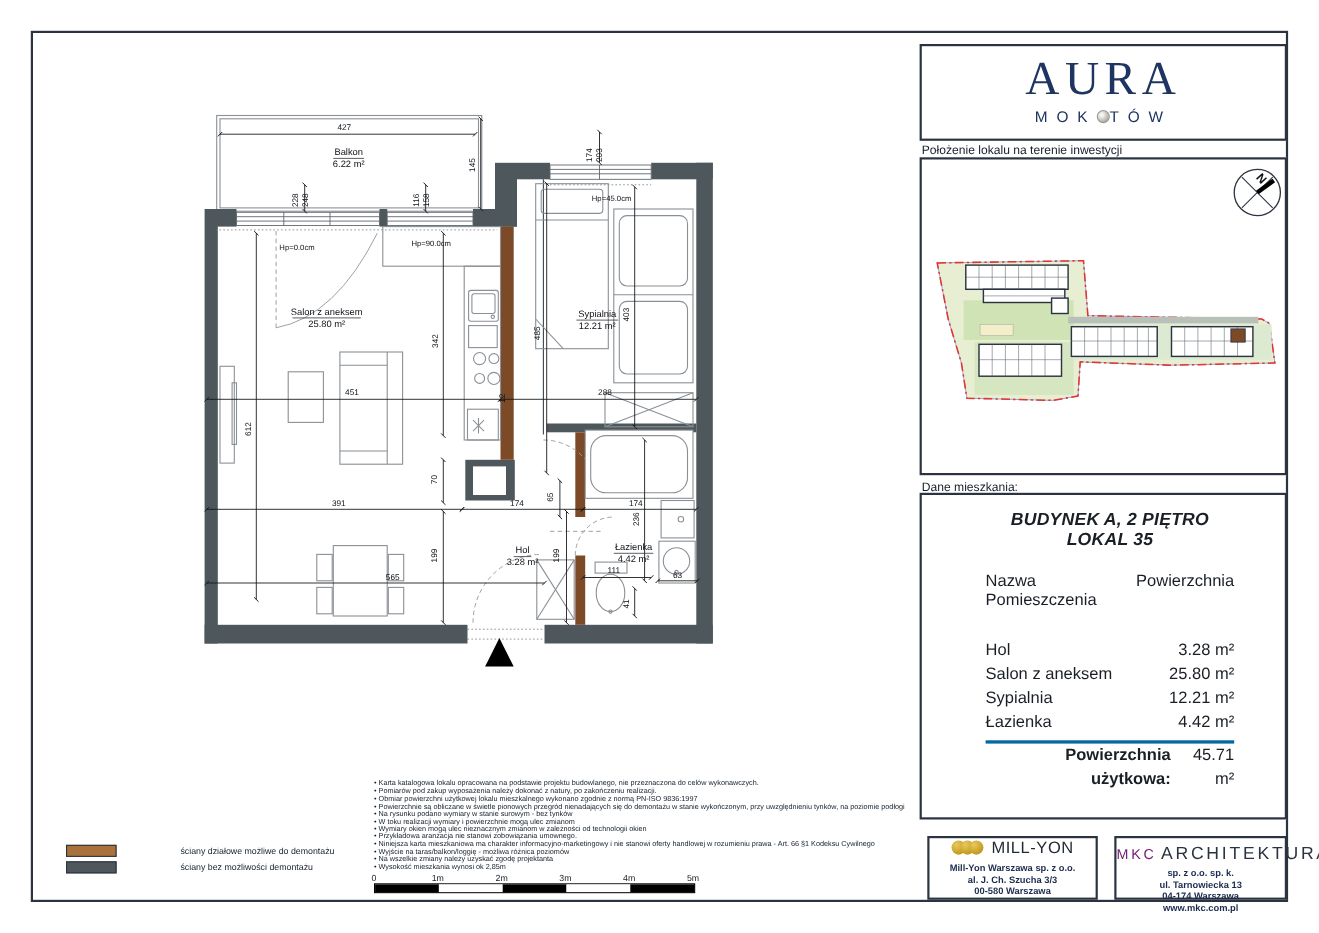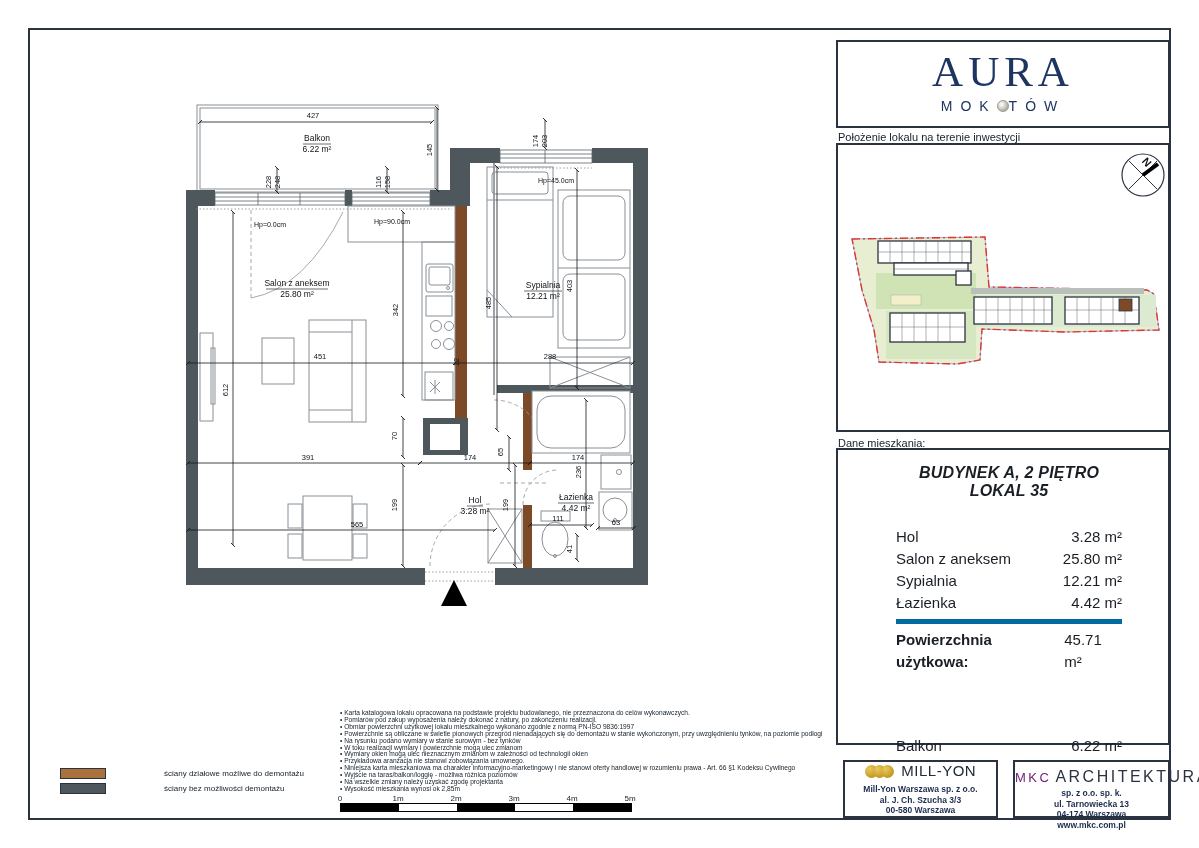--- a/index.html
+++ b/index.html
@@ -17,21 +17,21 @@
        background:radial-gradient(circle at 35% 35%, #f3f3f0 15%, #cfccc4 45%, #8e8d86 100%);
        border:1px solid #9b9a92;box-sizing:border-box;}
   .sec-label{font-size:11px;color:#15202b;}
   .site-box{left:836px;top:143px;width:334px;height:289px;}
   .table-box{left:836px;top:448px;width:334px;height:297px;padding:14px 46px 0 58px;}
   .tb-title{font-size:16px;font-weight:bold;text-align:center;letter-spacing:.2px;font-style:italic;}
   .tb-head{display:flex;justify-content:space-between;font-size:15px;margin-top:20px;}
   .tb-rows{margin-top:26px;}
   .tb-row{display:flex;justify-content:space-between;font-size:15px;line-height:22px;}
   .tb-total{display:flex;justify-content:space-between;font-size:15px;line-height:22px;
-            border-top:5px solid #0369a1;margin-top:5px;padding-top:5px;}
+            border-top:3px solid #0369a1;margin-top:5px;text-align:right;}
   .tb-total .lbl{font-weight:bold;}
   .tb-balcony{margin-top:62px;}
   
   .millyon-box{left:843px;top:760px;width:155px;height:58px;text-align:center;}
   .mkc-box{left:1013px;top:760px;width:157px;height:58px;text-align:center;padding-top:6px;}
   .gold-dot{display:inline-block;width:13px;height:13px;border-radius:50%;
             background:radial-gradient(circle at 35% 30%,#e8c95e,#c49a20 70%,#a57f12);}
   .gold-dot+.gold-dot{margin-left:-5px;}
   .millyon-name{font-size:15px;color:#232a36;letter-spacing:.5px;vertical-align:2px;margin-left:3px;}
   .addr{font-size:8.5px;line-height:10.5px;color:#1d2c4e;font-weight:bold;margin-top:2px;}
@@ -318,20 +318,24 @@
       <text x="309" y="21" class="room" transform="rotate(48 309 17)" style="font-size:11px;font-weight:bold;">N</text>
     </g>
   </svg>
 </div>
 
 <div class="abs sec-label" style="left:838px;top:437px;">Dane mieszkania:</div>
 
 <div class="abs box table-box">
   <div class="tb-title">BUDYNEK A, 2 PIĘTRO</div>
   <div class="tb-title">LOKAL 35</div>
+  <div class="tb-head">
+    <span>Nazwa Pomieszczenia</span>
+    <span>Powierzchnia</span>
+  </div>
   <div class="tb-rows">
     <div class="tb-row">
       <span>Hol</span>
       <span>3.28 m²</span>
     </div>
     <div class="tb-row">
       <span>Salon z aneksem</span>
       <span>25.80 m²</span>
     </div>
     <div class="tb-row">

